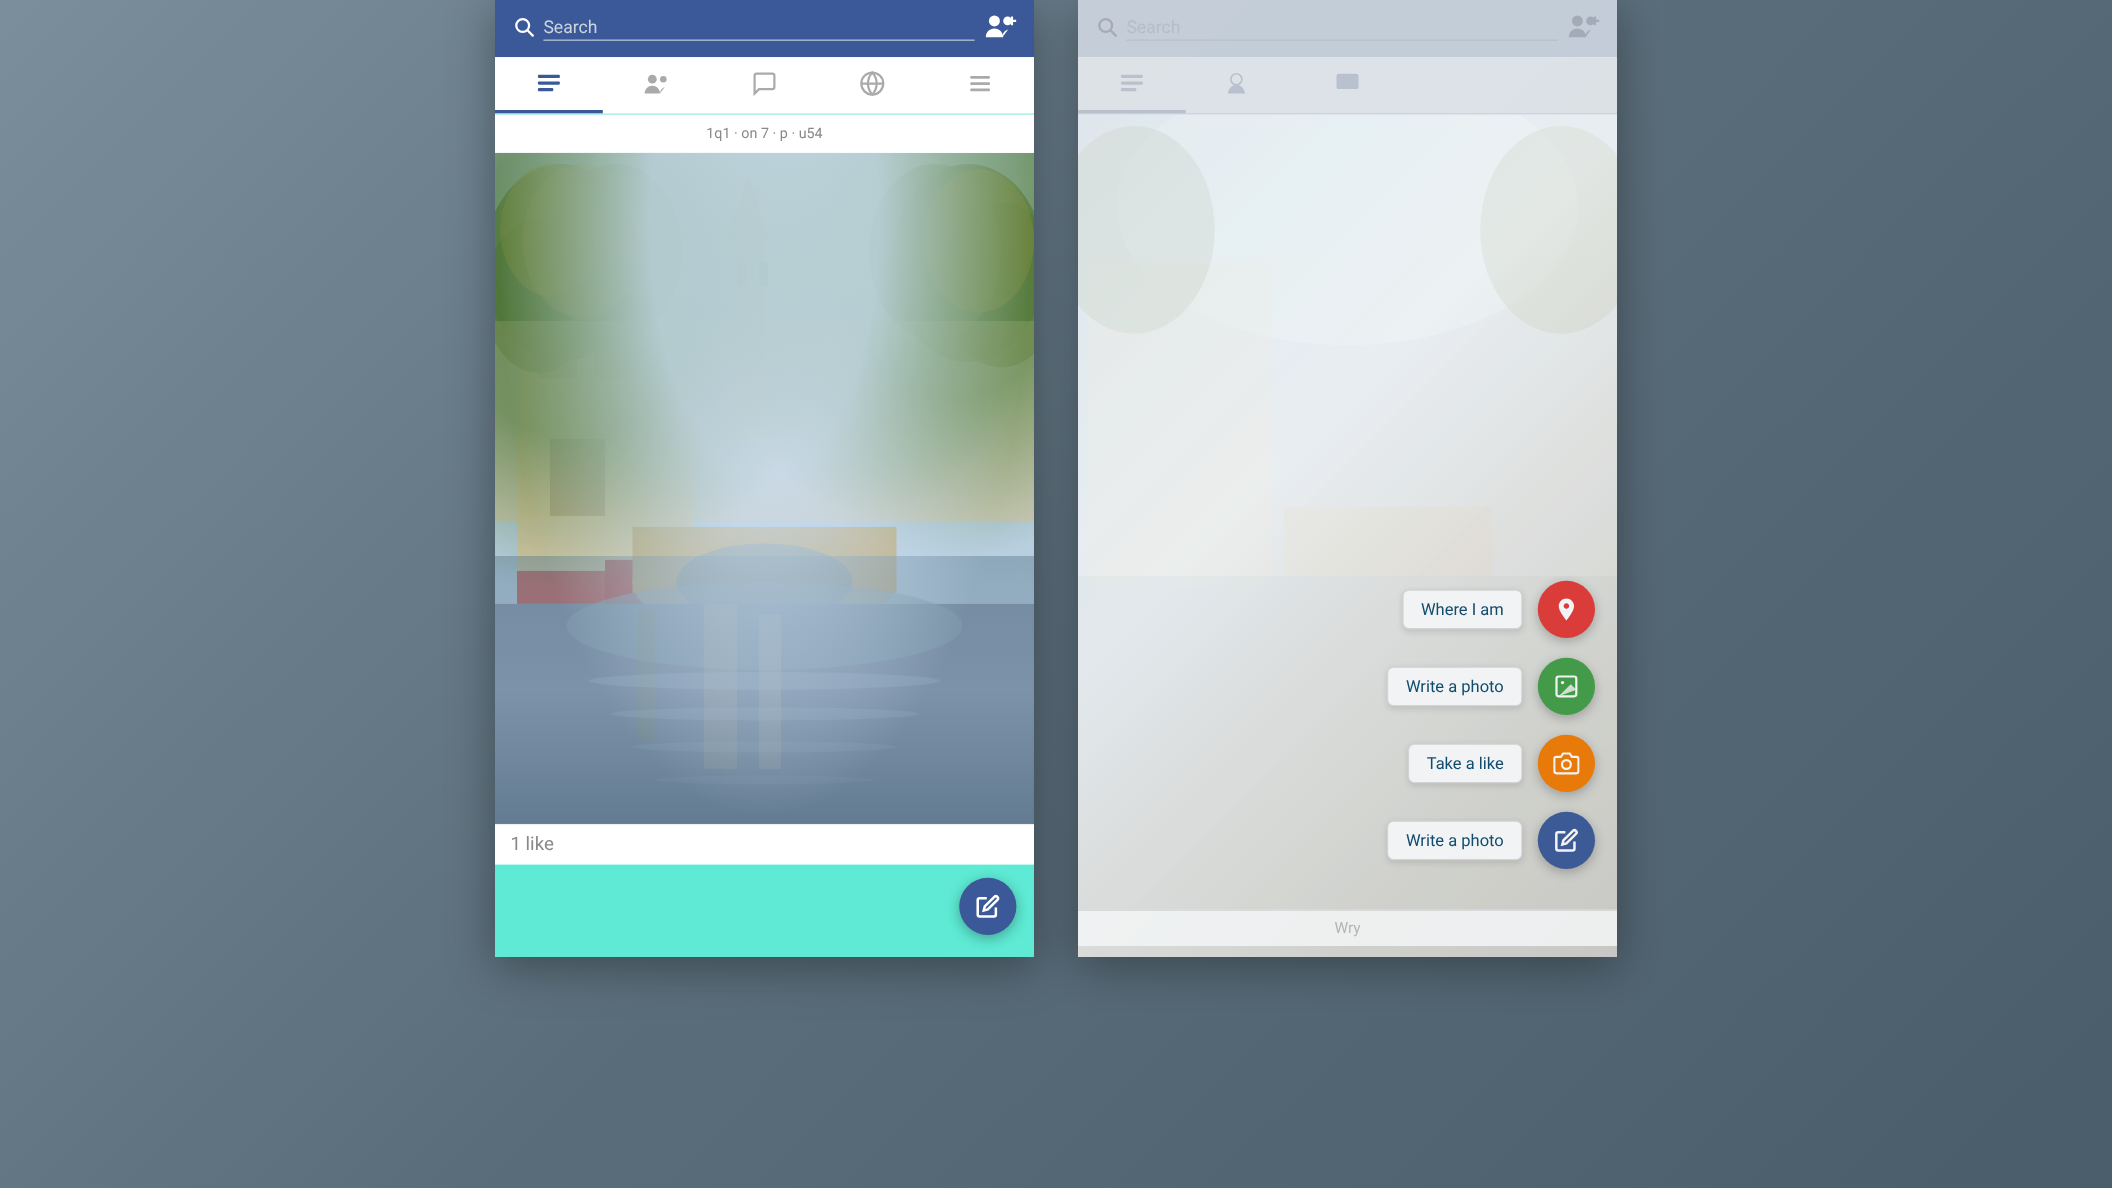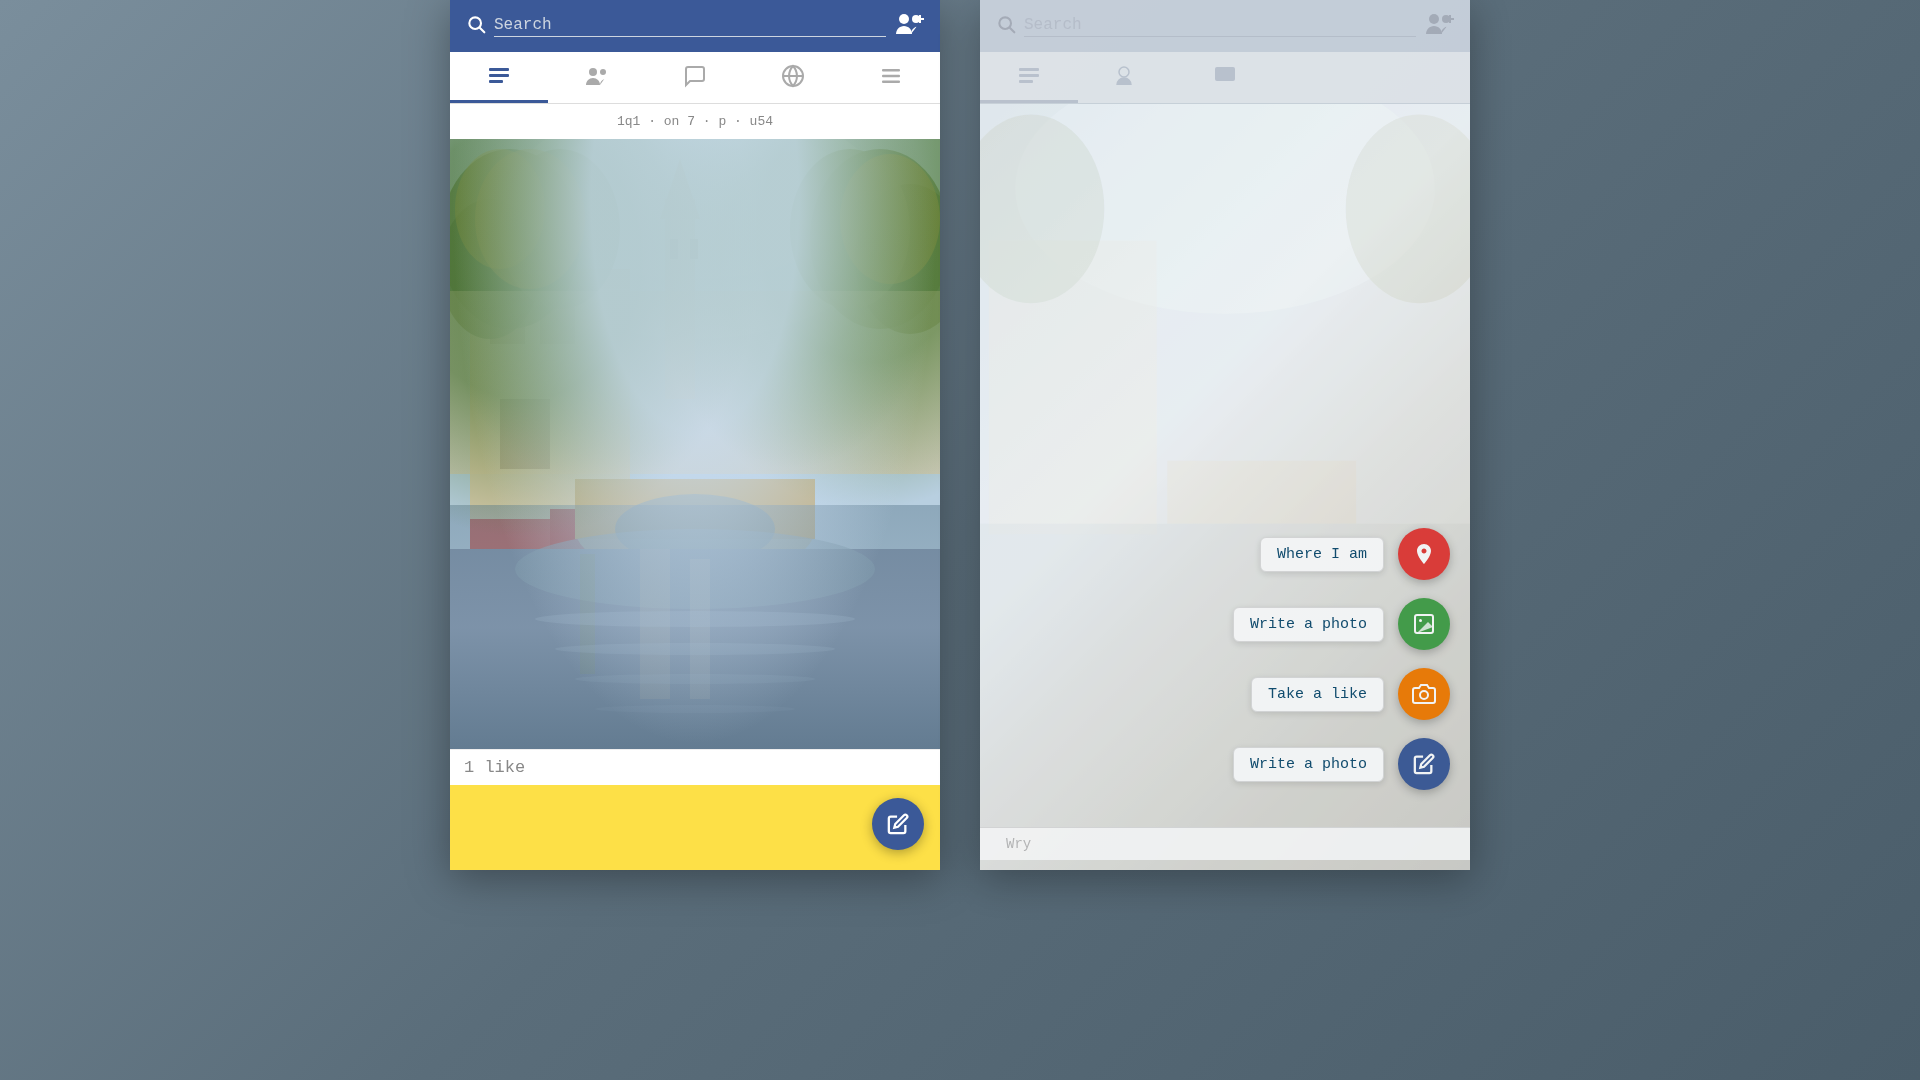--- a/index.html
+++ b/index.html
@@ -25,21 +25,20 @@
     .app-container {
       position: relative;
       z-index: 1;
       display: flex;
       width: 100%;
       height: 100%;
       align-items: flex-start;
       justify-content: center;
       gap: 40px;
       padding: 0;
-      font-family: Liberation Mono, monospace;
     }
 
     
     .phone-left {
       width: 490px;
       height: 870px;
       background: #fff;
       border-radius: 0;
       margin-top: 0;
       display: flex;
@@ -109,21 +108,21 @@
 
     .nav-item svg {
       width: 24px;
       height: 24px;
     }
 
     .feed-area {
       flex: 1;
       overflow: hidden;
       position: relative;
-      background: #fde047;
+      background: #5eead4;
     }
 
     .post-card {
       background: #fff;
       margin: 0;
     }
 
     .post-header {
       padding: 10px 14px;
       display: flex;
@@ -308,20 +307,21 @@
 
     .right-write-row {
       position: absolute;
       bottom: 10px;
       left: 0; right: 0;
       padding: 8px 26px;
       display: flex;
       align-items: center;
       background: rgba(255,255,255,0.9);
       border-top: 1px solid #ddd;
+      text-align: center;
     }
 
     .write-text {
       color: #bbb;
       font-size: 14px;
       flex: 1;
     }
 
     
     .phone-right .nav-item svg path,

